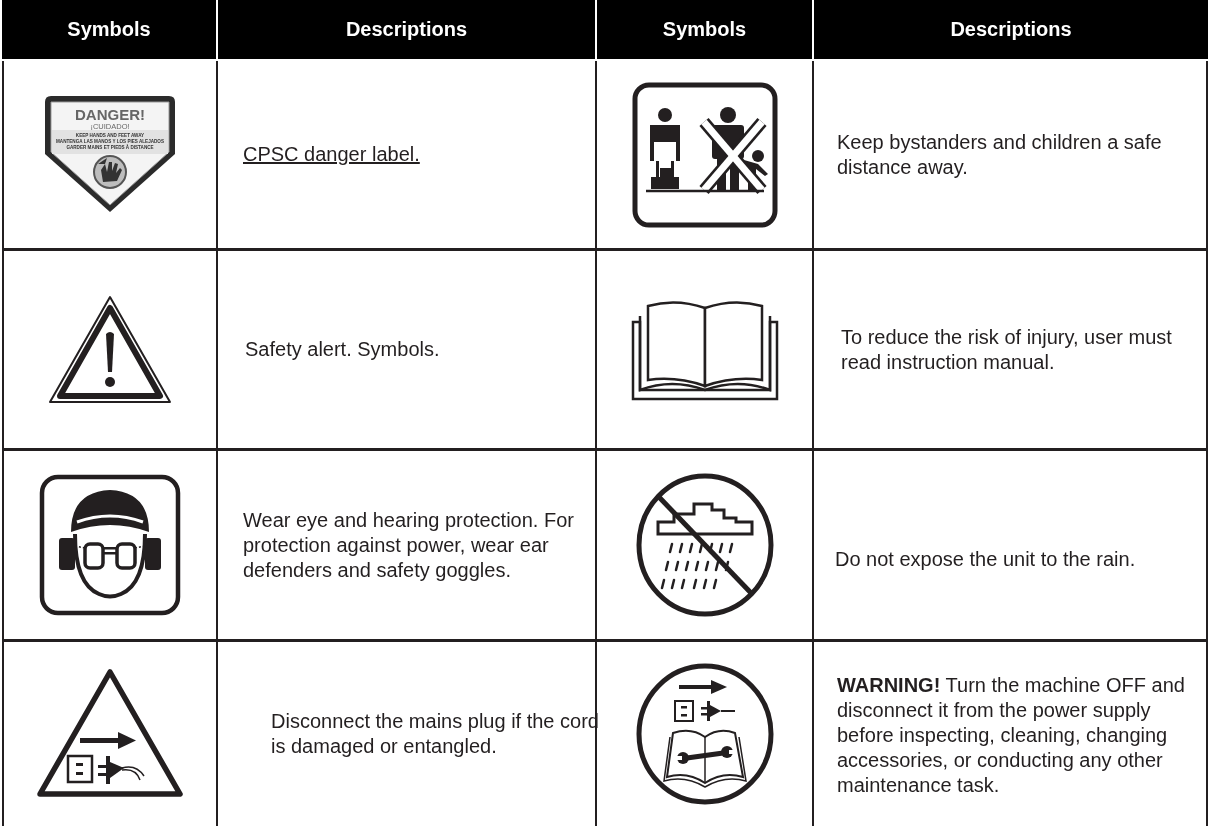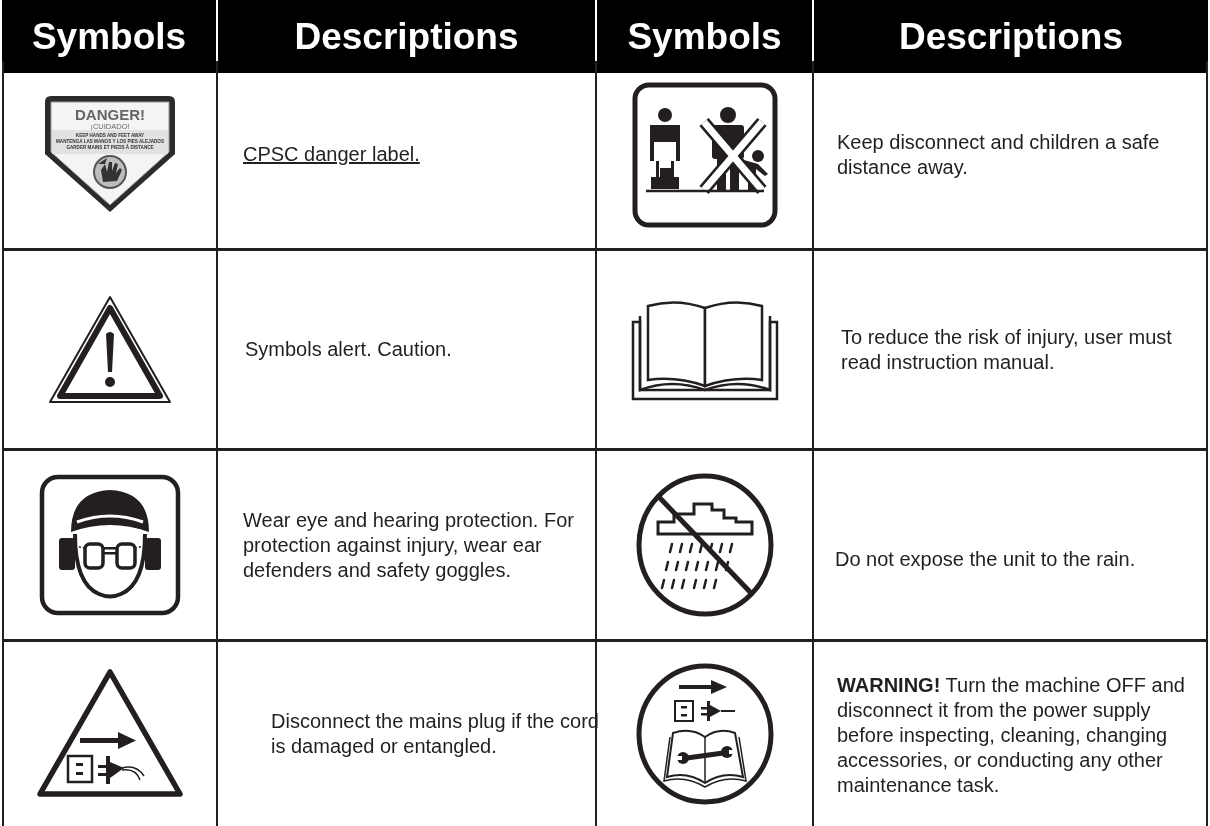--- a/index.html
+++ b/index.html
@@ -1,20 +1,20 @@
 <!DOCTYPE html>
 <html><head>
 <meta charset="utf-8">
 <style>
   html, body { margin: 0; padding: 0; background: #ffffff; }
   body { width: 1210px; height: 826px; overflow: hidden; position: relative;
          font-family: "Liberation Sans", sans-serif; color: #231f20; }
   .table { position: absolute; left: 2px; top: 0; width: 1206px; }
-  .hdr { position: absolute; top: 0; height: 73px; background: #000; color: #fff;
-         font-weight: bold; font-size: 37px; display: flex; align-items: center; justify-content: center; }
+  .hdr { position: absolute; top: 0; height: 59px; background: #000; color: #fff;
+         font-weight: bold; font-size: 20px; display: flex; align-items: center; justify-content: center; }
   .vline { position: absolute; width: 2px; background: #231f20; }
   .vline.w { background: #ffffff; }
   .hline { position: absolute; height: 3px; background: #231f20; }
   .cell { position: absolute; display: flex; align-items: center; }
   .sym { justify-content: center; }
   .desc { font-size: 20px; line-height: 25px; }
   .desc b { font-weight: bold; }
   svg { display: block; }
 </style>
 </head>
@@ -82,33 +82,33 @@
           <line x1="130" y1="40" x2="72" y2="108"></line>
         </g>
       <g stroke="#fff" stroke-width="7">
           <line x1="72" y1="40" x2="130" y2="108"></line>
           <line x1="130" y1="40" x2="72" y2="108"></line>
         </g>
       <line x1="14" y1="109" x2="132" y2="109" stroke="#231f20" stroke-width="2.5"></line>
     </svg>
   </div>
   <div class="cell desc" style="left:835px;top:61px;width:360px;height:187px;">
-    <span>Keep disconnect and children a safe distance away.</span>
+    <span>Keep bystanders and children a safe distance away.</span>
   </div>
 
   <div class="cell sym" style="left:2px;top:251px;width:212px;height:197px;">
     <svg width="126" height="112" viewBox="0 0 126 112">
       <path d="M63 3 L123 108 L3 108 Z" fill="#fff" stroke="#231f20" stroke-width="2" stroke-linejoin="round"></path>
       <path d="M63 14 L113 102 L13 102 Z" fill="#fff" stroke="#231f20" stroke-width="6" stroke-linejoin="round"></path>
       <path d="M59 40 Q63 36 67 40 L65 78 L61 78 Z" fill="#231f20"></path>
       <circle cx="63" cy="88" r="5" fill="#231f20"></circle>
     </svg>
   </div>
   <div class="cell desc" style="left:243px;top:251px;width:340px;height:197px;">
-    <span>Symbols alert. Caution.</span>
+    <span>Safety alert. Symbols.</span>
   </div>
   <div class="cell sym" style="left:595px;top:251px;width:215px;height:197px;">
     <svg width="150" height="104" viewBox="0 0 150 104">
       <path d="M3 24 L3 101 L147 101 L147 24 L140 24 L140 92 L75 92 L10 92 L10 24 Z" fill="#fff" stroke="#231f20" stroke-width="2.5"></path>
       <path d="M10 18 L10 92 Q42 80 75 92 Q108 80 140 92 L140 18" fill="none" stroke="#231f20" stroke-width="2.5"></path>
       <path d="M18 8 Q46 0 75 10 L75 88 Q46 78 18 82 Z" fill="#fff" stroke="#231f20" stroke-width="2.5"></path>
       <path d="M132 8 Q104 0 75 10 L75 88 Q104 78 132 82 Z" fill="#fff" stroke="#231f20" stroke-width="2.5"></path>
     </svg>
   </div>
   <div class="cell desc" style="left:839px;top:251px;width:340px;height:197px;justify-content:center;">
@@ -129,21 +129,21 @@
 
       <rect x="46" y="70" width="18" height="24" rx="5" fill="#fff" stroke="#231f20" stroke-width="3.5"></rect>
       <rect x="78" y="70" width="18" height="24" rx="5" fill="#fff" stroke="#231f20" stroke-width="3.5"></rect>
       <rect x="65" y="73" width="12" height="2.5" fill="#231f20"></rect>
       <rect x="65" y="78" width="12" height="2.5" fill="#231f20"></rect>
       <line x1="36" y1="72" x2="46" y2="74" stroke="#231f20" stroke-width="1.5" stroke-dasharray="2 2"></line>
       <line x1="96" y1="74" x2="106" y2="72" stroke="#231f20" stroke-width="1.5" stroke-dasharray="2 2"></line>
     </svg>
   </div>
   <div class="cell desc" style="left:241px;top:451px;width:340px;height:188px;">
-    <span>Wear eye and hearing protection. For protection against injury, wear ear defenders and safety goggles.</span>
+    <span>Wear eye and hearing protection. For protection against power, wear ear defenders and safety goggles.</span>
   </div>
   <div class="cell sym" style="left:595px;top:451px;width:215px;height:188px;">
     <svg width="142" height="146" viewBox="0 0 142 146">
       <ellipse cx="71" cy="73" rx="66" ry="69" fill="#fff" stroke="#231f20" stroke-width="5"></ellipse>
 
       <path d="M24 50 L40 50 L40 42 L60 42 L60 32 L78 32 L78 38 L90 38 L90 46 L102 46 L102 50 L118 50 L118 62 L24 62 Z" fill="#fff" stroke="#231f20" stroke-width="3"></path>
 
       <g stroke="#231f20" stroke-width="2.5" stroke-linecap="round">
         <line x1="38" y1="72" x2="36" y2="80"></line>
           <line x1="48" y1="72" x2="46" y2="80"></line>

